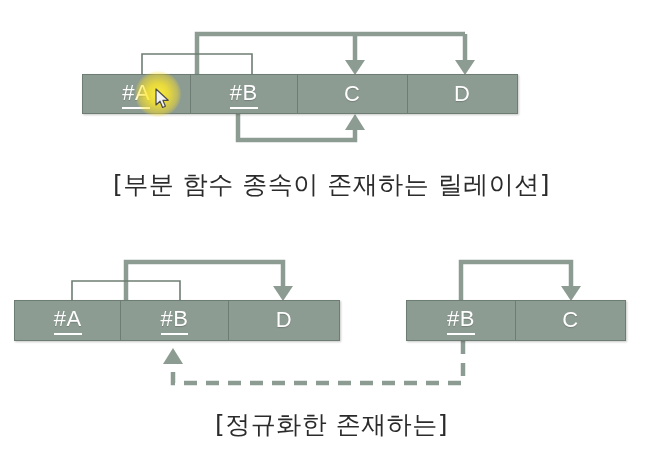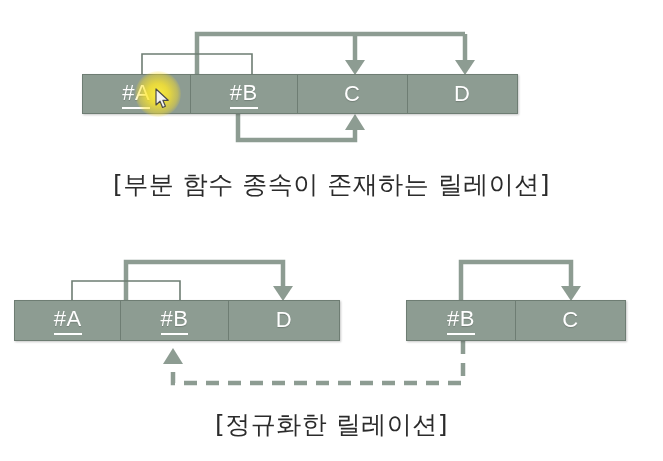--- a/index.html
+++ b/index.html
@@ -153,15 +153,15 @@
 
   <div class="relation" style="left:406px;top:300px;width:220px;height:41px;">
     <div class="cell key" style="width:110px;">
       <span class="lbl">#B</span>
     </div>
     <div class="cell" style="width:110px;">
       <span class="lbl">C</span>
     </div>
   </div>
 
-  <div class="caption" style="left:0;top:408px;">[정규화한 릴레이션]</div>
+  <div class="caption" style="left:0;top:408px;">[정규화한 존재하는]</div>
 
 </div>
 
 </body></html>

